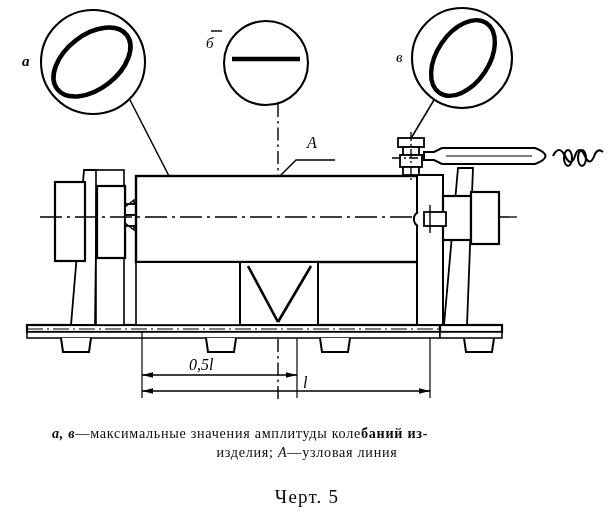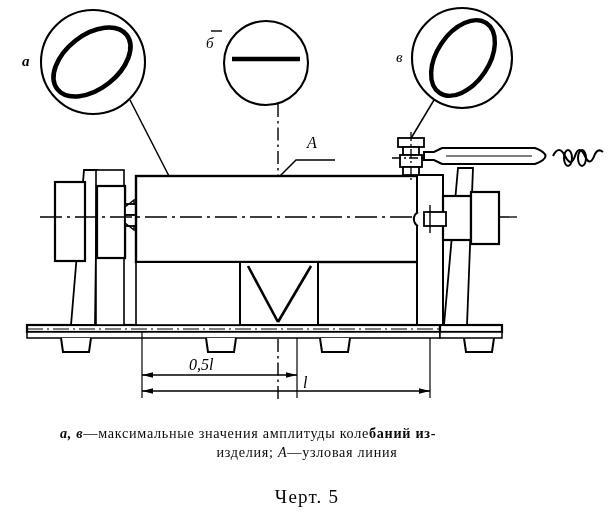--- a/index.html
+++ b/index.html
@@ -35,21 +35,21 @@
     text-align: center;
   }
   .caption-line {
     font-family: "Liberation Serif", serif;
     font-size: 14.2px;
     letter-spacing: 0.7px;
     line-height: 19px;
     white-space: nowrap;
     color: #0b0b0b;
   }
-  .caption-line.l1 { text-align: left; padding-left: 52px; margin-left: 8px; }
+  .caption-line.l1 { text-align: left; padding-left: 52px; }
   .caption-line.l2 { text-align: left; padding-left: 10px; }
   .caption-line.l3 { text-align: center; }
   .cap-em { font-style: italic; font-weight: bold; }
   .cap-it { font-style: italic; }
   .cap-bold { font-weight: bold; }
   .fig-number {
     position: absolute;
     left: 0;
     top: 486px;
     width: 614px;

